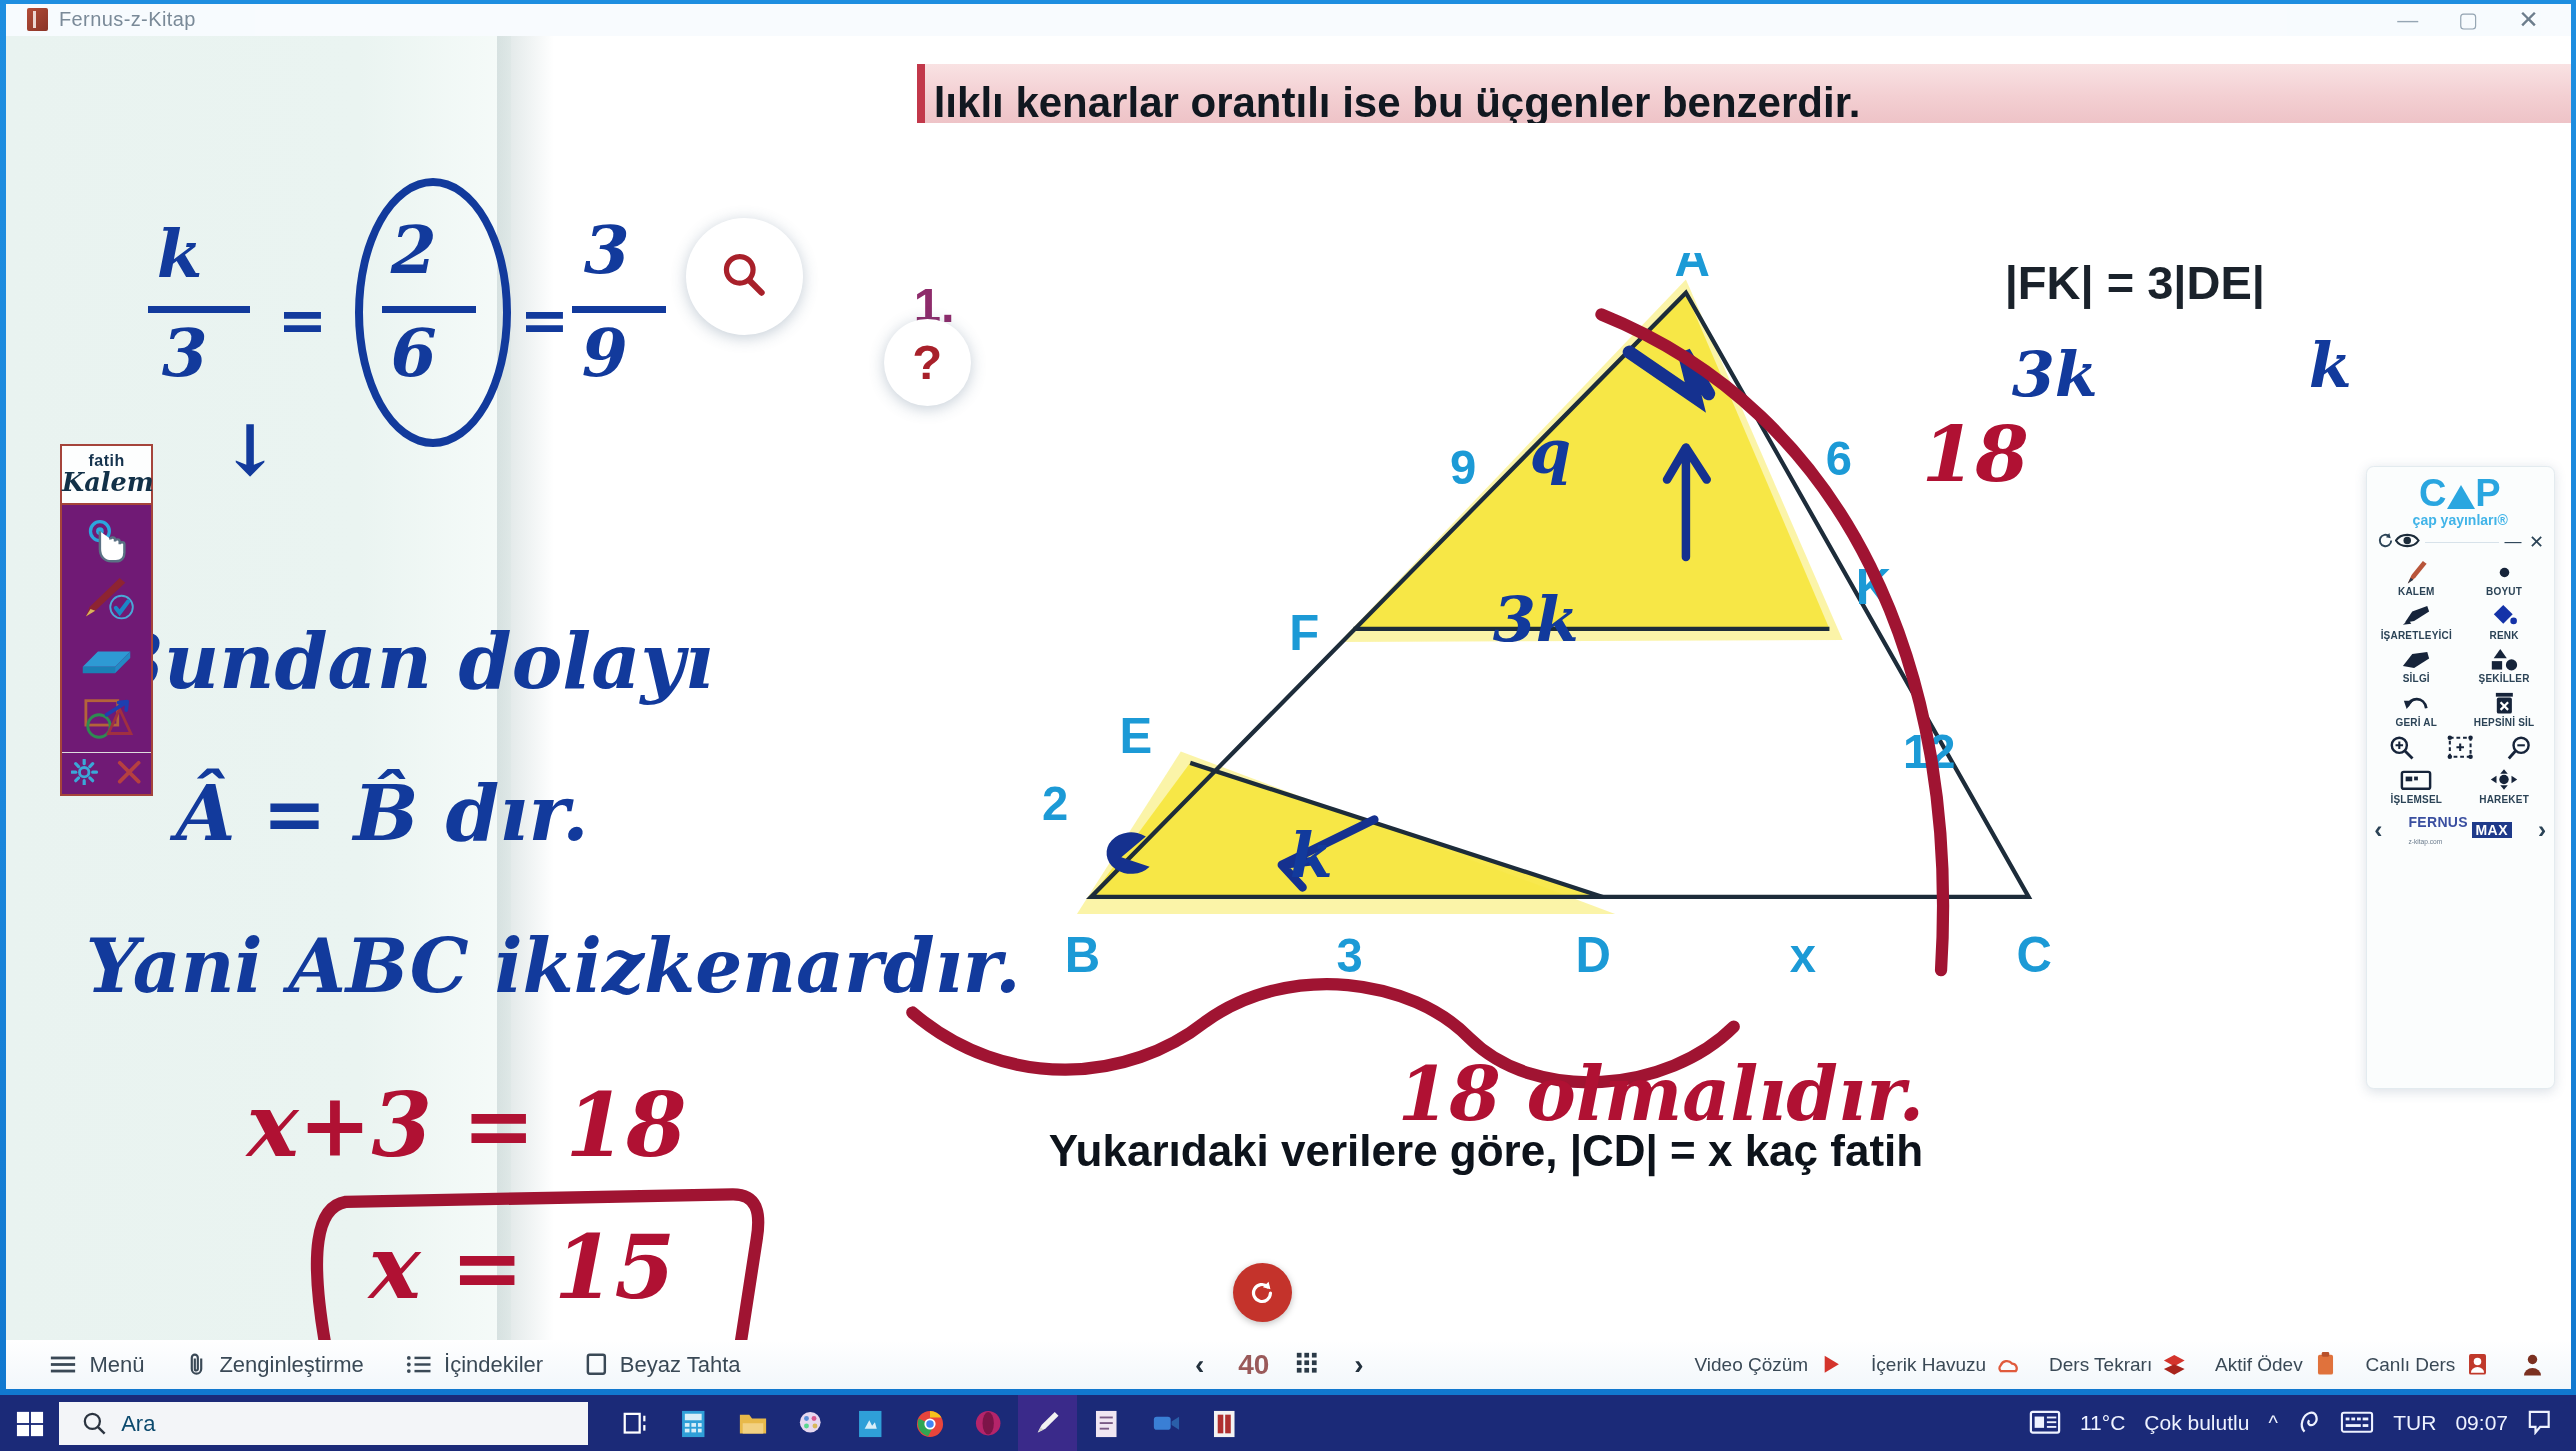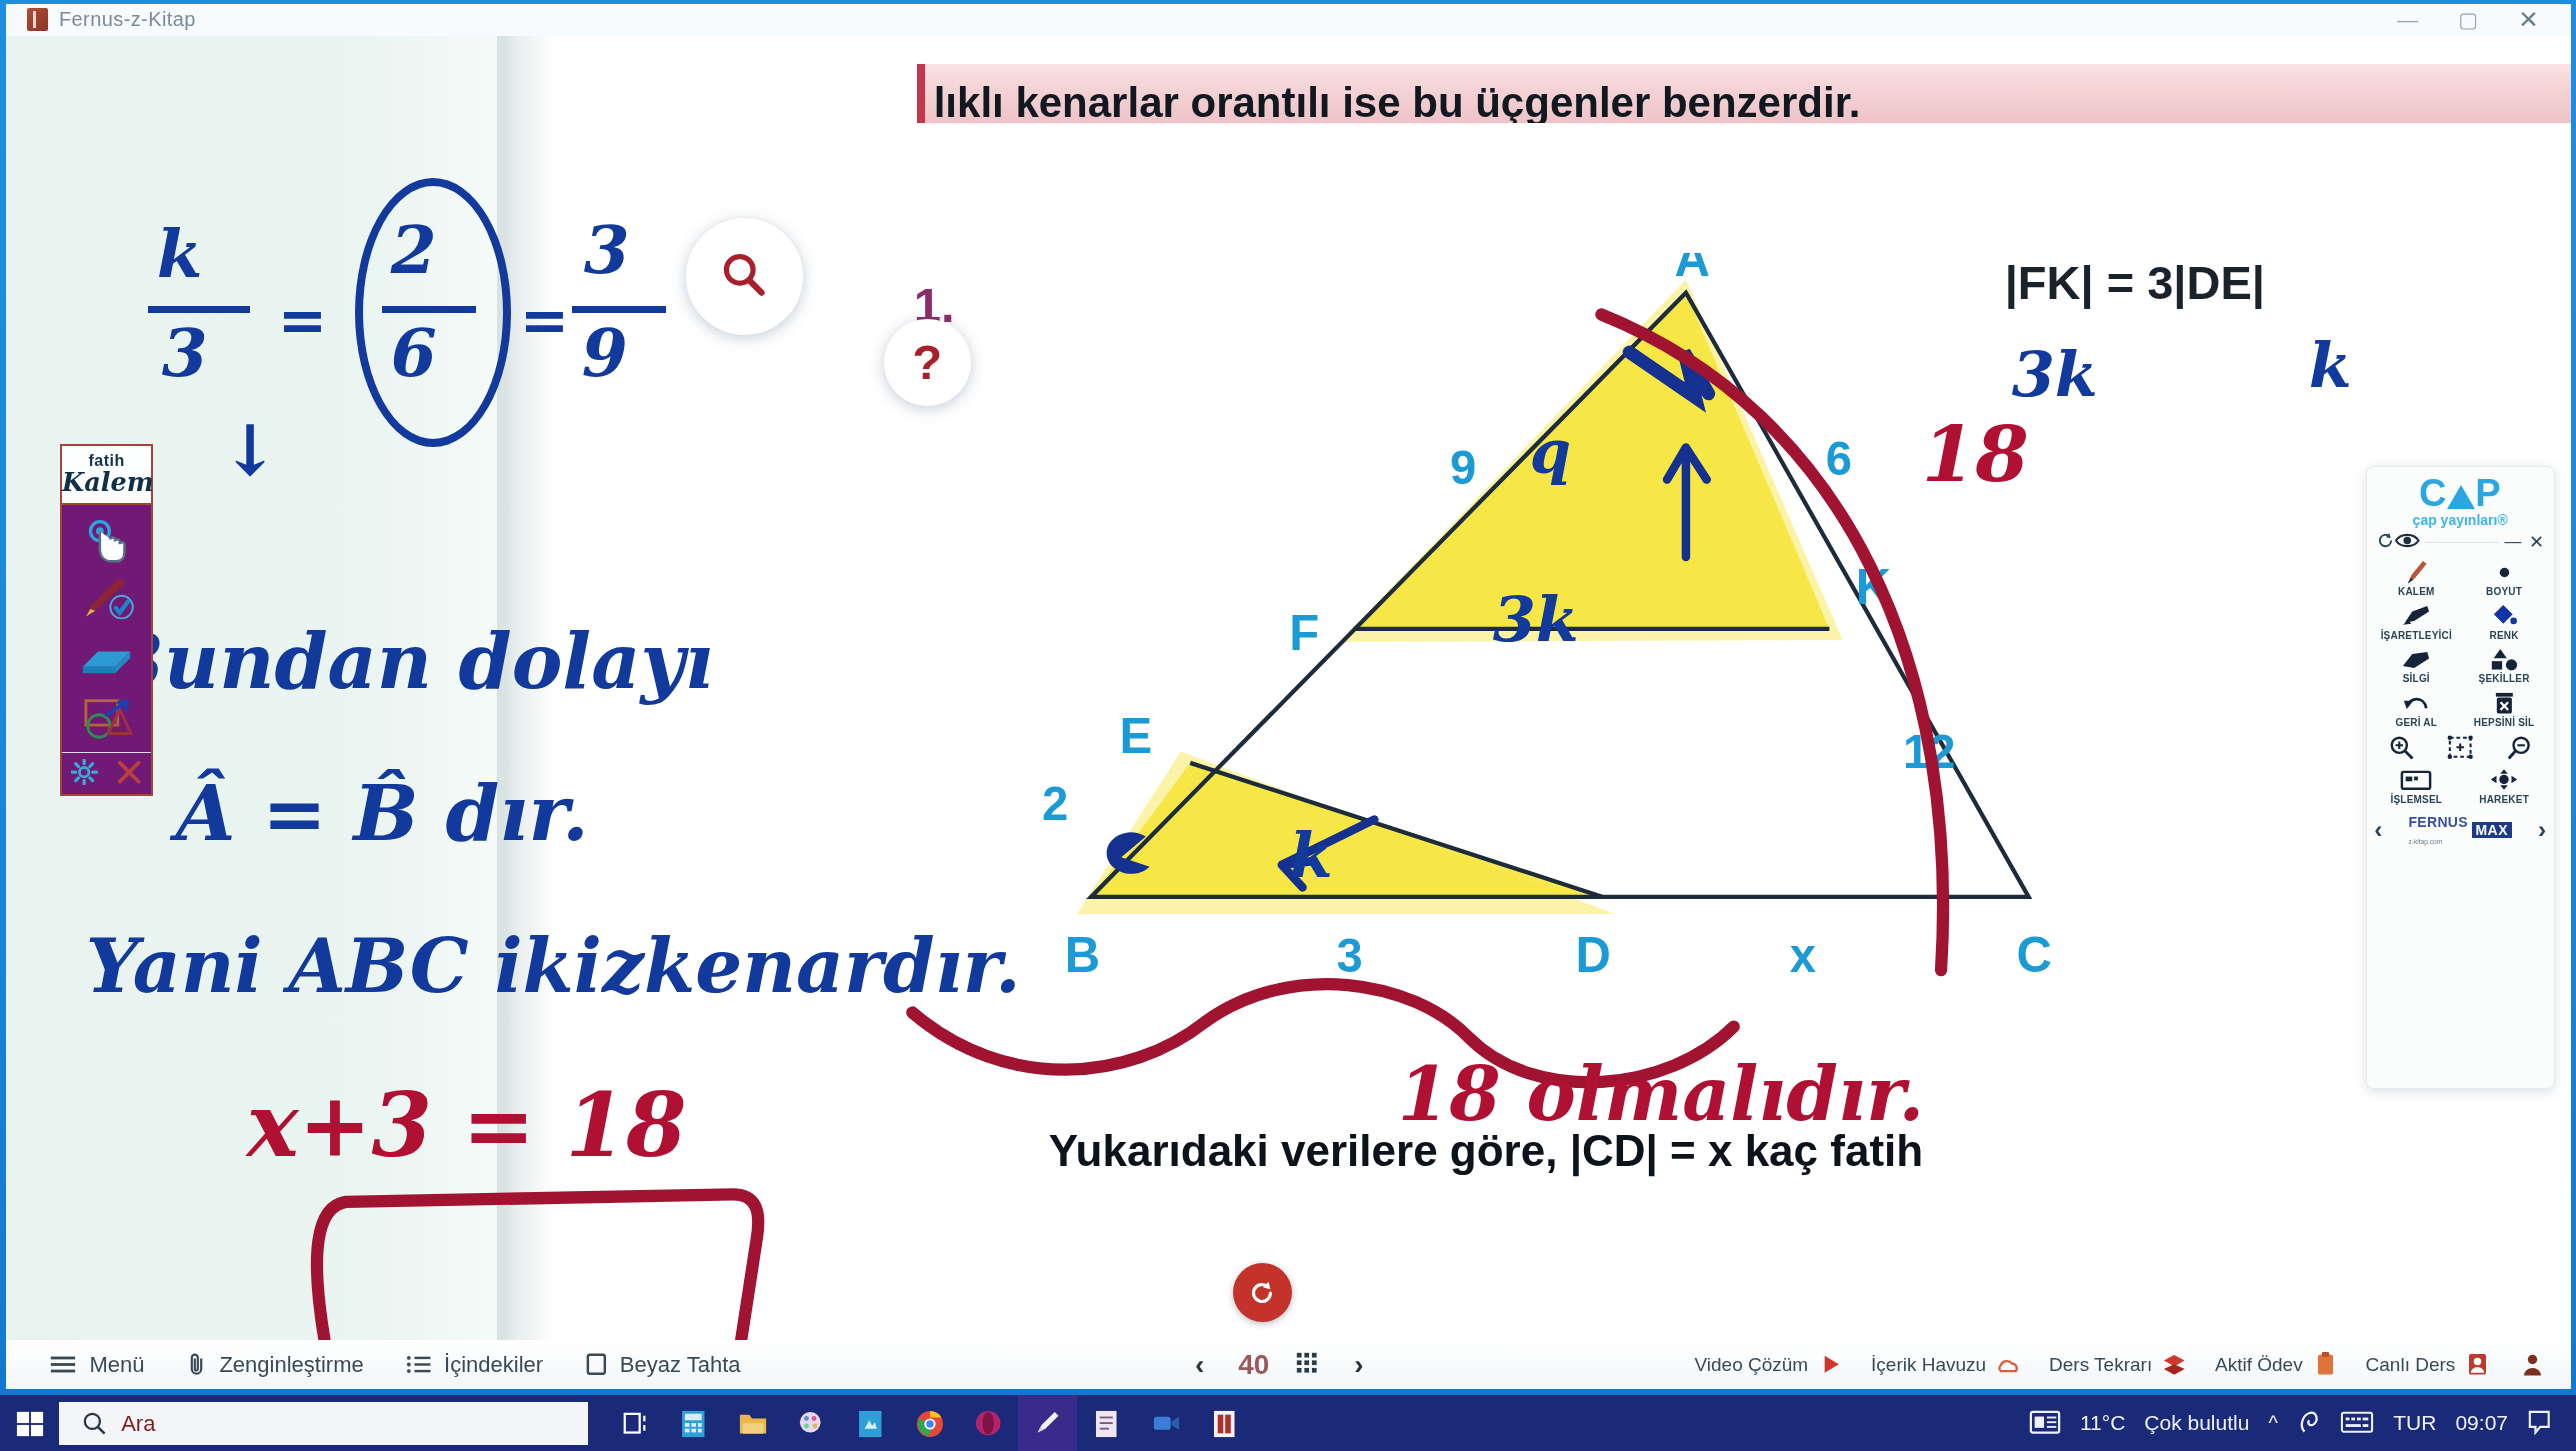--- a/index.html
+++ b/index.html
@@ -167,21 +167,21 @@
   .taskbar {
     position: absolute; left: 0; top: 1395px; width: 2576px; height: 57px;
     background: #1b2a78;
     display: flex; align-items: center;
   }
   .start-btn { width: 59px; height: 57px; display:flex; align-items:center; justify-content:center; }
   .search-box {
     width: 529px; height: 43px; background: #f3f5f8;
     display: flex; align-items: center; gap: 15px; padding-left: 22.7px;
   }
-  .search-box .lbl { font-size: 22px; color: #7f1d1d; }
+  .search-box .lbl { font-size: 22px; color: #0c4a6e; }
   .tb-icons { display: flex; align-items: center; gap: 0px; margin-left: 17px; }
   .tb-icon { width: 59px; height: 57px; display:flex; align-items:center; justify-content:center; }
   .tb-icon.active { background: #3a2a8a; }
   .tray { margin-left: auto; display: flex; align-items: center; gap: 19px; padding-right: 24.5px; }
   .tray .lbl { font-size: 21px; color: #eef2ff; }
   .tray .small { font-size: 20px; }
 </style>
 </head>
 <body>
 
@@ -281,20 +281,21 @@
 
       <svg style="position:absolute;left:1350px;top:236px;width:755px;height:783px;pointer-events:none;" viewBox="0 0 800 830" width="755" height="783">
         <path d="M260,45 C520,150 640,420 620,740" stroke="#a01432" stroke-width="13" fill="none" stroke-linecap="round"></path>
       </svg>
       <svg style="position:absolute;left:878px;top:934px;width:1133px;height:170px;pointer-events:none;" viewBox="0 0 1200 180" width="1133" height="170">
         <path d="M30,45 C130,130 260,118 340,55 C430,-10 560,10 620,72 C690,142 830,130 900,60" stroke="#a01432" stroke-width="13" fill="none" stroke-linecap="round"></path>
       </svg>
       <div class="hw red" style="left:1916px; top:373px; font-size:77px;">18</div>
       <div class="hw red" style="left:1392px; top:1015px; font-size:74px;">18 olmalıdır.</div>
       <div class="hw red" style="left:241px; top:1038px; font-size:87px;">x+3 = 18</div>
+      <div class="hw red" style="left:363px; top:1180px; font-size:87px;">x = 15</div>
       <svg style="position:absolute;left:283px;top:1147px;width:529px;height:189px;pointer-events:none;" viewBox="0 0 560 200" width="529" height="189">
         <path d="M40,180 C20,70 30,25 60,20 L470,12 C495,12 500,30 495,60 L475,190" stroke="#a01432" stroke-width="13" fill="none" stroke-linecap="round"></path>
       </svg>
 
       <div style="position:absolute;left:1999px;top:219px;font-size:47px;font-weight:700;color:#1a222b;white-space:nowrap;">|FK| = 3|DE|</div>
 
       <div class="prompt">Yukarıdaki verilere göre, |CD| = x kaç fatih</div>
 
       <div class="circle-btn" style="left:1227px;top:1227px;width:59px;height:59px;background:#c4332b;box-shadow:0 1.9px 7.6px rgba(0,0,0,.25);">
         <svg width="32" height="32" viewBox="0 0 34 34">

